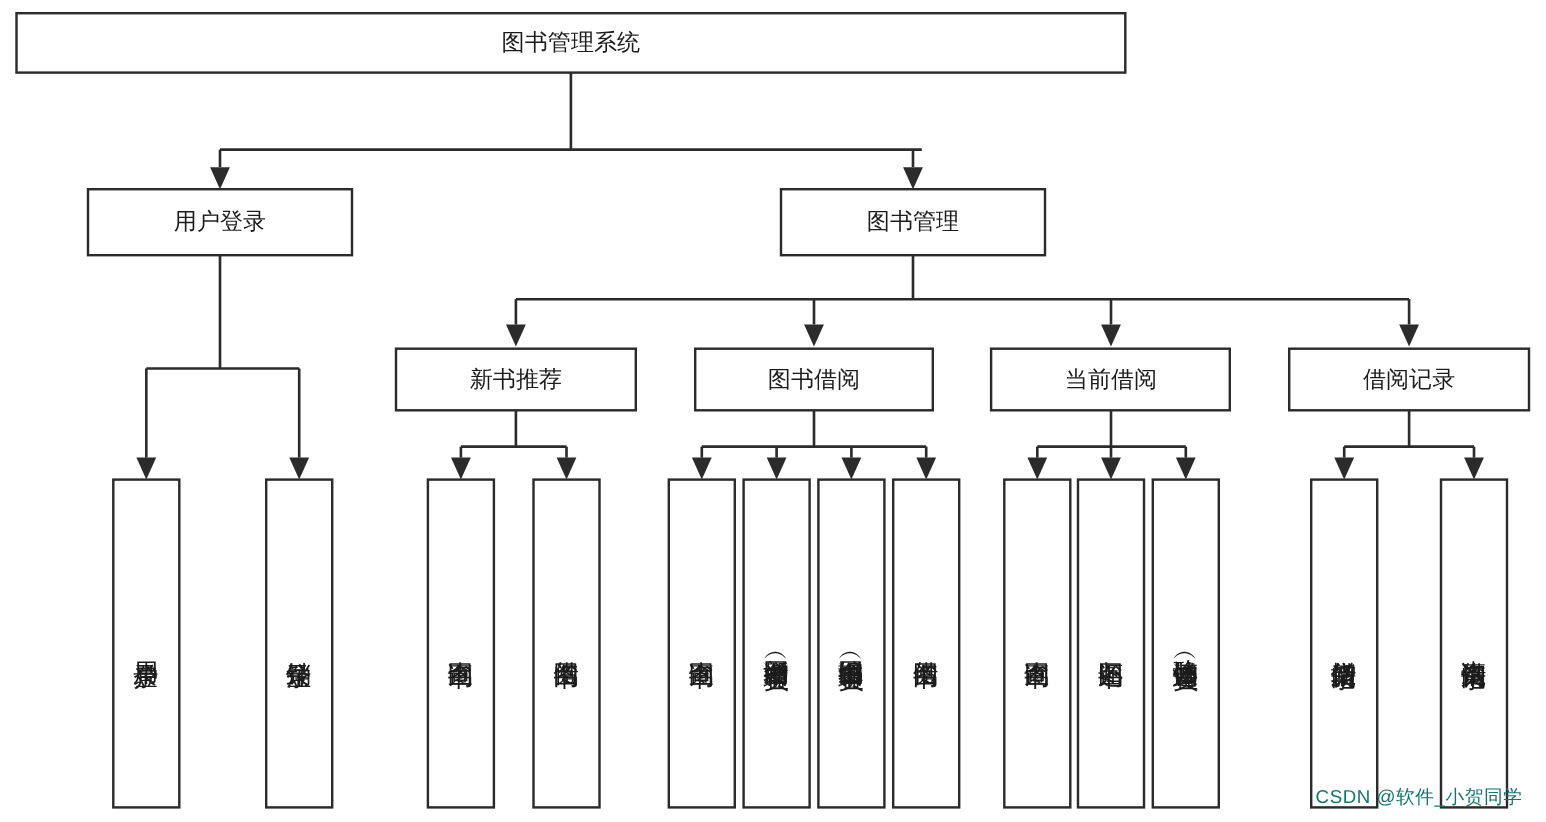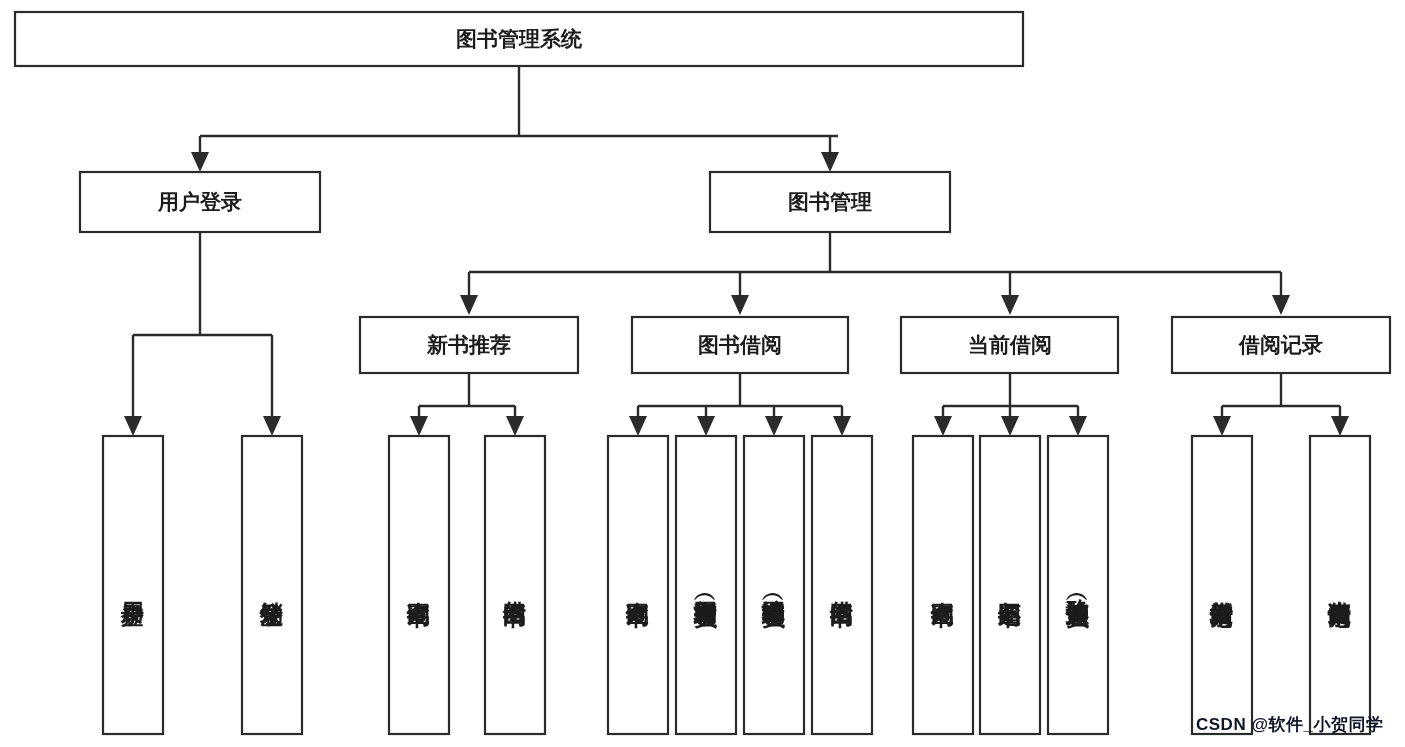--- a/index.html
+++ b/index.html
@@ -11,21 +11,20 @@
     width: 1405px;
     height: 747px;
     font-family: "Liberation Sans", "DejaVu Sans", sans-serif;
     overflow: hidden;
   }
   #diagram-root {
     position: relative;
     width: 1365px;
     height: 747px;
     background: #ffffff;
-    font-weight: bold;
   }
   svg#diagram-svg {
     position: absolute;
     top: 0;
     left: 0;
     width: 1405px;
     height: 747px;
   }
   .node-box {
     fill: #ffffff;
@@ -62,21 +61,21 @@
     align-items: center;
     justify-content: center;
     text-align: center;
     white-space: nowrap;
     pointer-events: none;
   }
   .watermark {
     position: absolute;
     font-family: "Liberation Sans", "DejaVu Sans", sans-serif;
     font-size: 17px;
-    color: #0f172a;
+    color: #0f766e;
     letter-spacing: 0.5px;
     white-space: nowrap;
   }
 </style>
 </head>
 <body>
 
 <div id="diagram-root">
 
   <svg id="diagram-svg" viewBox="0 0 1405 747">

